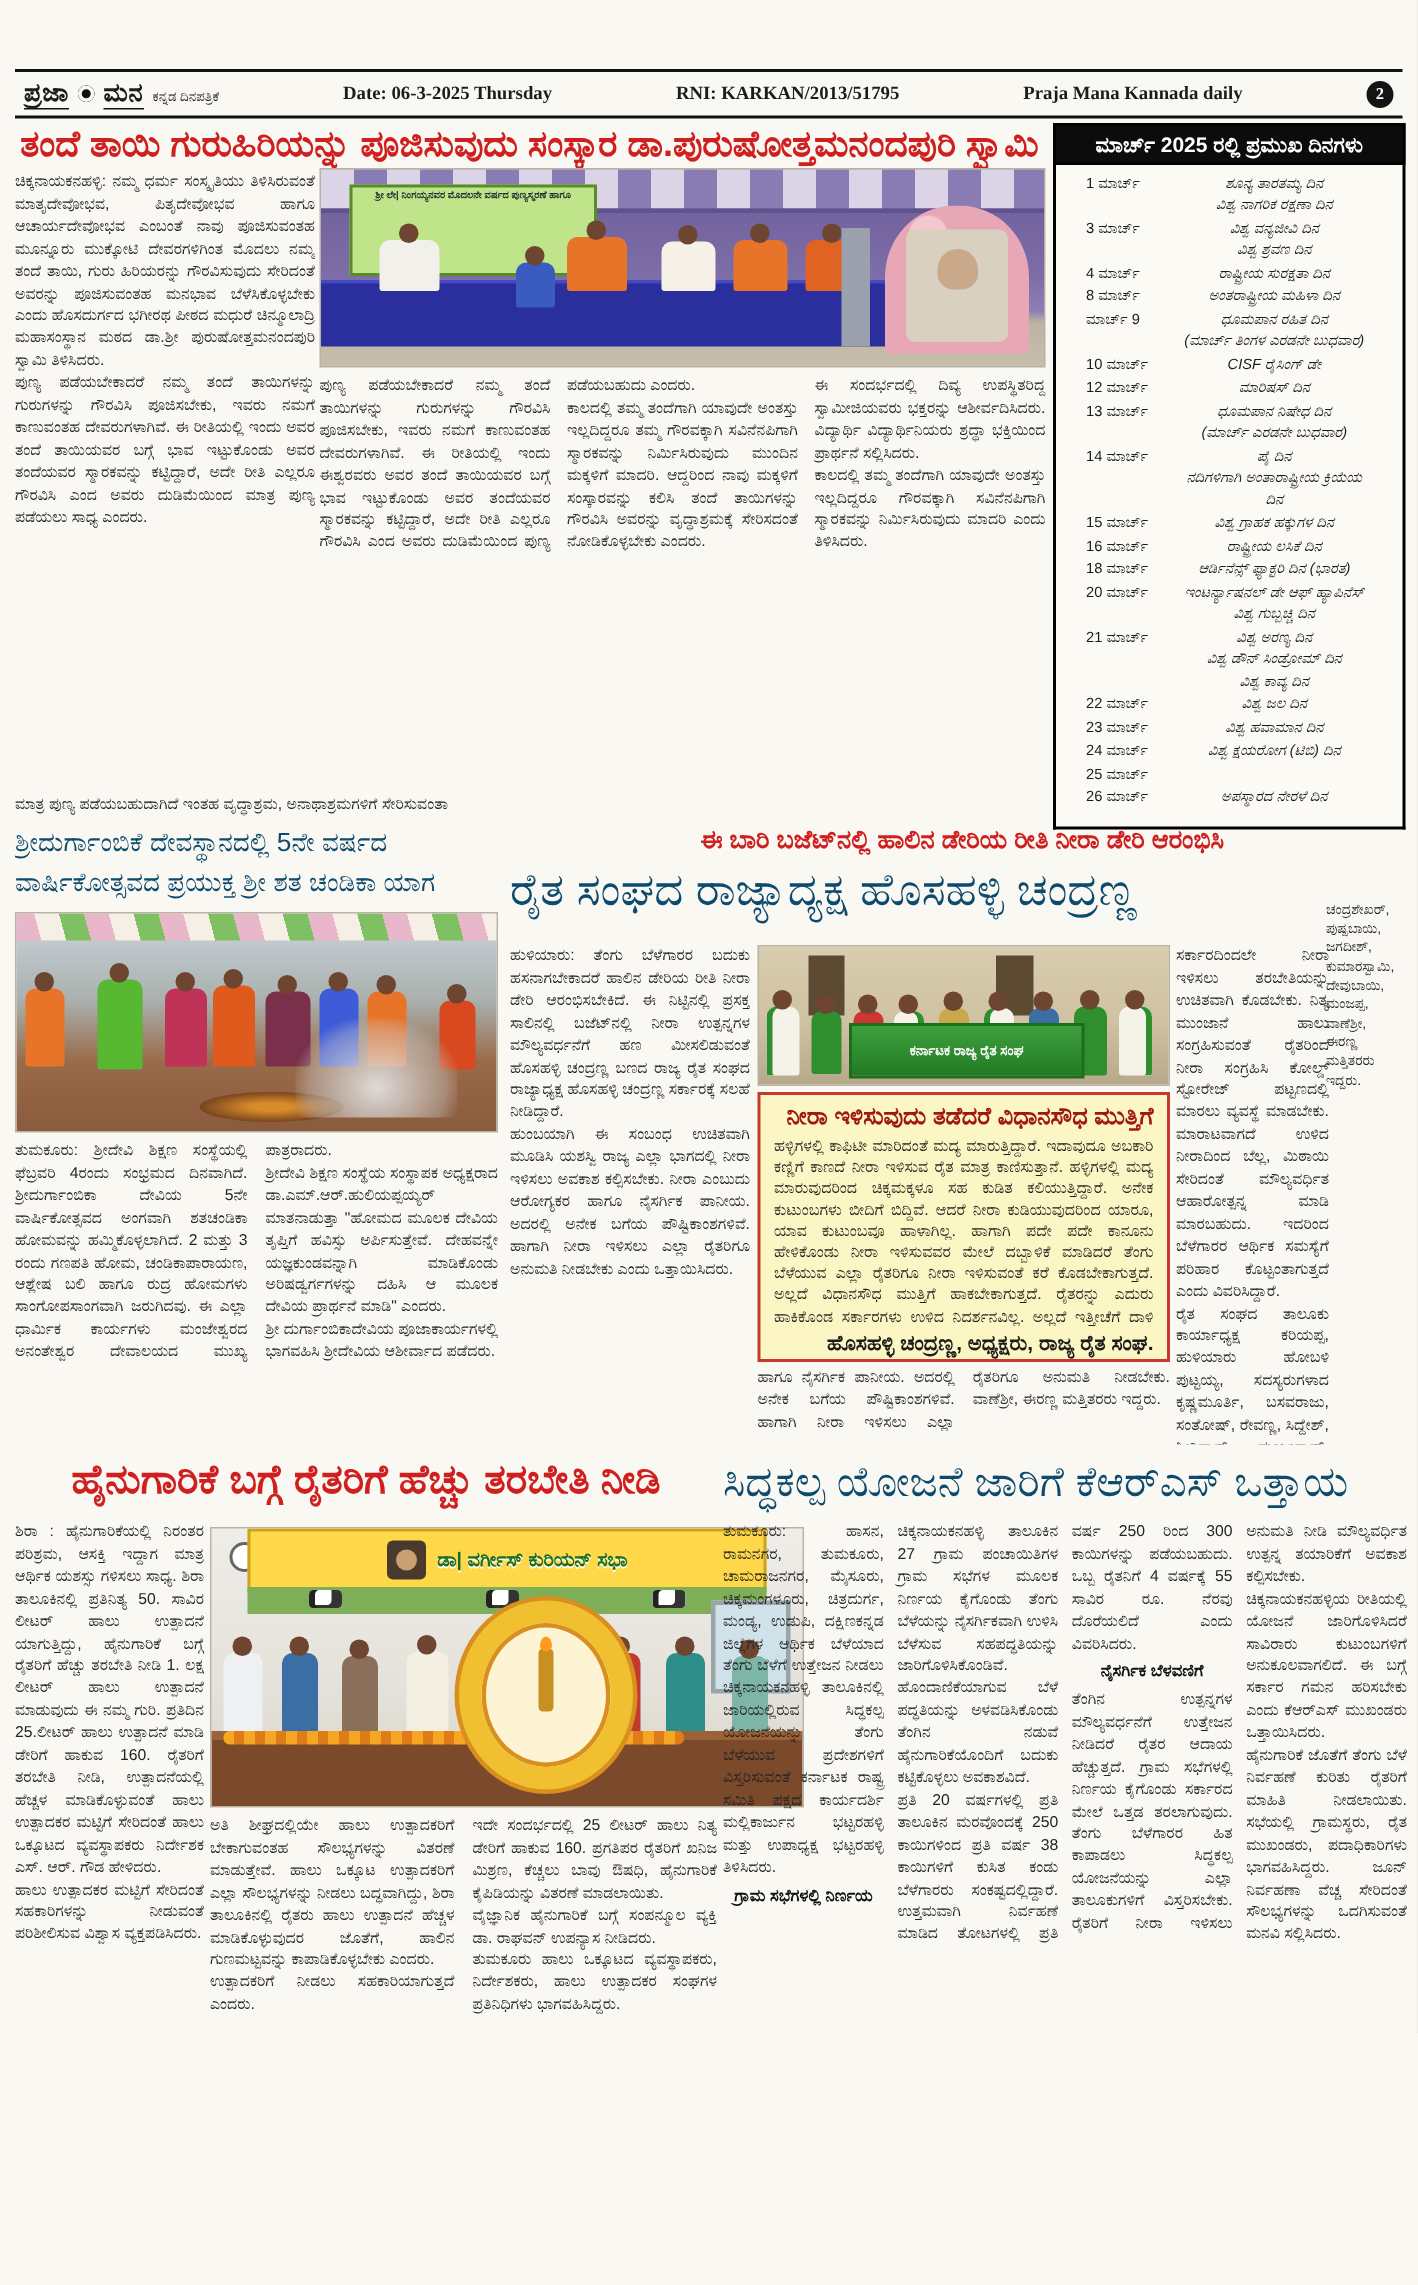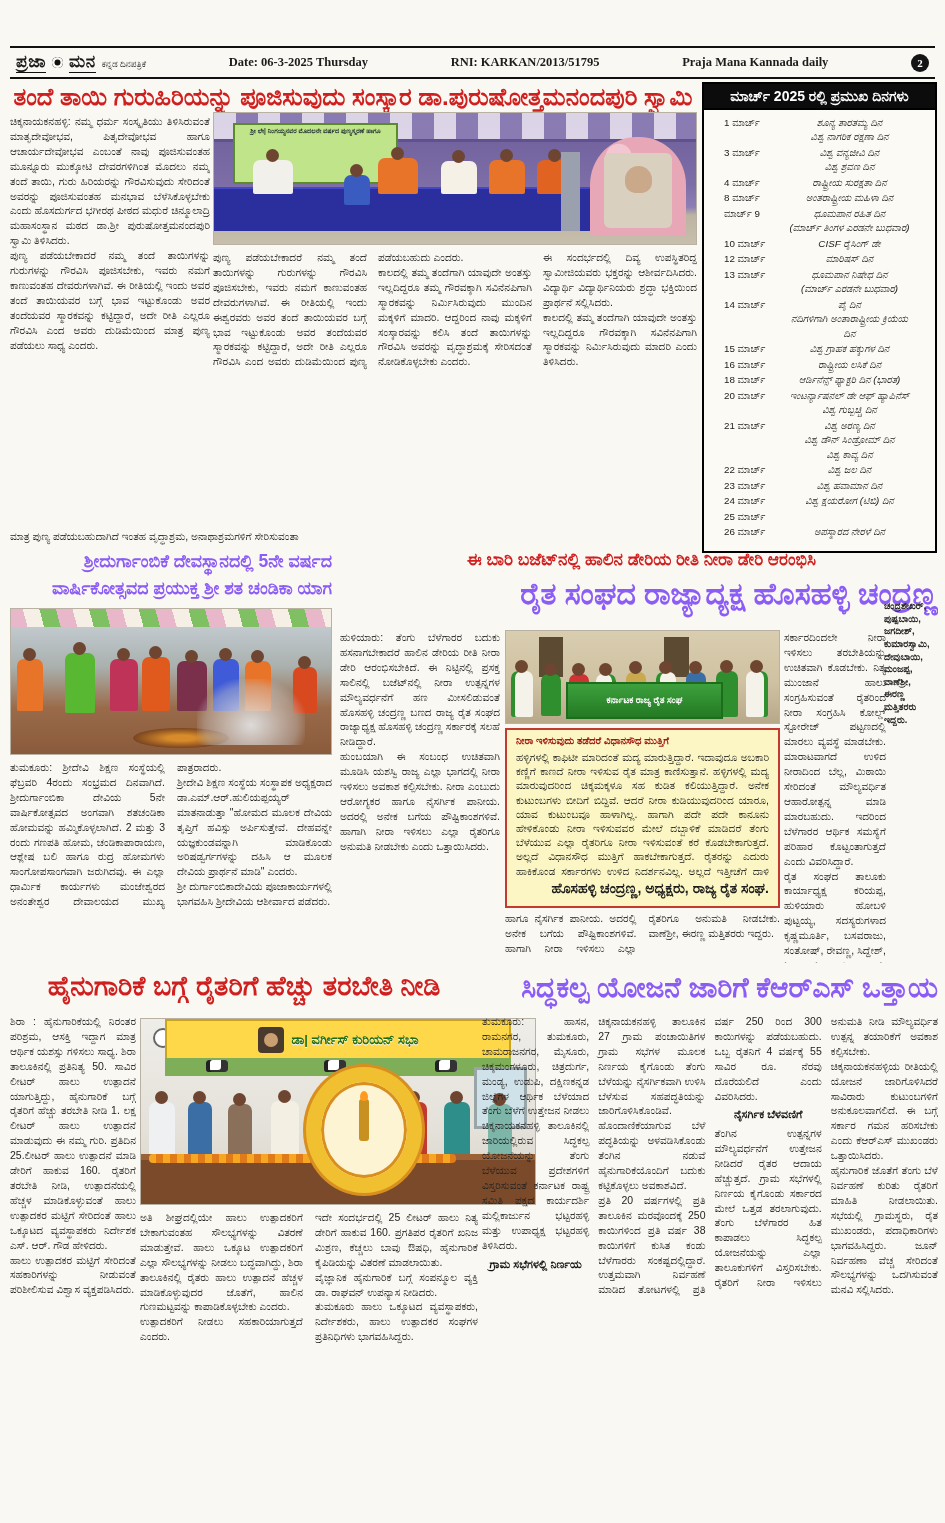--- a/index.html
+++ b/index.html
@@ -13,21 +13,21 @@
   .mast{display:flex;align-items:baseline;gap:6px;}
   .mast b{font-size:17px;border-bottom:1.5px solid #111;letter-spacing:.5px;}
   .mast .dot{width:11px;height:11px;border-radius:50%;background:#111;display:inline-block;
              box-shadow:inset 0 0 0 2.5px #faf8f2, inset 0 0 0 5px #111;align-self:center;}
   .mast small{font-size:9px;}
   .hmeta{font-size:12.5px;font-weight:bold;}
   .pgcirc{width:18px;height:18px;border-radius:50%;background:#141414;color:#fff;font-size:11px;
           font-weight:bold;display:flex;align-items:center;justify-content:center;}
   
   .h-red{color:#d01f1f;font-weight:bold;text-align:center;line-height:1.05;overflow:hidden;}
-  .h-blk{color:#8b5cf6;font-weight:bold;text-align:right;line-height:1.12;overflow:hidden;}
+  .h-blk{color:#0c4a6e;font-weight:normal;text-align:left;line-height:1.12;overflow:hidden;}
   
   .t{font-size:10.5px;line-height:1.42;text-align:justify;overflow:hidden;white-space:pre-line;color:#232323;}
   .t p{margin:0 0 4px 0;}
   .c2{column-count:2;column-gap:12px;}
   .c3{column-count:3;column-gap:11px;}
   .c4{column-count:4;column-gap:9px;}
   .subhead{font-weight:bold;text-align:center;margin:3px 0;font-size:11px;color:#111;}
   
   .d-title{background:#0c0c0c;color:#fff;border:2px solid #000;text-align:center;
            font-weight:bold;font-size:14px;padding:4px 2px;overflow:hidden;white-space:nowrap;}
@@ -88,21 +88,21 @@
            background:repeating-linear-gradient(90deg,#f5a623 0 7px,#e07b1a 7px 14px);border-radius:4px;}
   .wreath{position:absolute;left:42%;bottom:6%;width:86px;height:96px;border-radius:50%;
           border:15px solid #f0c030;background:#fdf4d4;
           box-shadow:0 0 0 3px #d98f1f, inset 0 0 0 3px #d98f1f;}
   .lamp{position:absolute;left:50%;top:18%;width:10px;height:42px;margin-left:-5px;background:#c89020;
         border-radius:3px;}
   .lamp::before{content:"";position:absolute;top:-8px;left:50%;width:8px;height:10px;margin-left:-4px;
                 border-radius:50% 50% 50% 50%/60% 60% 40% 40%;background:#ff9a1f;}
   
   .ybox{background:#fbf6c3;border:2.5px solid #c43a2e;padding:5px 9px;overflow:hidden;}
-  .ybox .yt{font-weight:bold;color:#a01810;text-align:left;font-size:10px;margin-bottom:3px;}
+  .ybox .yt{font-weight:bold;color:#a01810;text-align:right;font-size:16px;margin-bottom:3px;}
   .ybox .yb{font-size:10.6px;line-height:1.34;text-align:justify;white-space:pre-line;height:128px;overflow:hidden;}
   .ybox .ya{font-weight:bold;text-align:right;font-size:14px;margin-top:2px;}
   .tiny{font-size:9.3px;line-height:1.36;}
 </style>
 </head>
 <body>
 
 <div class="page">
 
   <div class="abs hdr" style="left:10px;top:46px;width:925px;height:33px;">
@@ -271,21 +271,21 @@
   </div>
 
   <div class="abs ybox" style="left:505px;top:728px;width:275px;height:180px;">
     <div class="yt">ನೀರಾ ಇಳಿಸುವುದು ತಡೆದರೆ ವಿಧಾನಸೌಧ ಮುತ್ತಿಗೆ</div>
     <div class="yb">ಹಳ್ಳಿಗಳಲ್ಲಿ ಕಾಫಿಟೀ ಮಾರಿದಂತೆ ಮದ್ಯ ಮಾರುತ್ತಿದ್ದಾರೆ. ಇದಾವುದೂ ಅಬಕಾರಿ ಕಣ್ಣಿಗೆ ಕಾಣದೆ ನೀರಾ ಇಳಿಸುವ ರೈತ ಮಾತ್ರ ಕಾಣಿಸುತ್ತಾನೆ. ಹಳ್ಳಿಗಳಲ್ಲಿ ಮದ್ಯ ಮಾರುವುದರಿಂದ ಚಿಕ್ಕಮಕ್ಕಳೂ ಸಹ ಕುಡಿತ ಕಲಿಯುತ್ತಿದ್ದಾರೆ. ಅನೇಕ ಕುಟುಂಬಗಳು ಬೀದಿಗೆ ಬಿದ್ದಿವೆ. ಆದರೆ ನೀರಾ ಕುಡಿಯುವುದರಿಂದ ಯಾರೂ, ಯಾವ ಕುಟುಂಬವೂ ಹಾಳಾಗಿಲ್ಲ. ಹಾಗಾಗಿ ಪದೇ ಪದೇ ಕಾನೂನು ಹೇಳಿಕೊಂಡು ನೀರಾ ಇಳಿಸುವವರ ಮೇಲೆ ದಬ್ಬಾಳಿಕೆ ಮಾಡಿದರೆ ತೆಂಗು ಬೆಳೆಯುವ ಎಲ್ಲಾ ರೈತರಿಗೂ ನೀರಾ ಇಳಿಸುವಂತೆ ಕರೆ ಕೊಡಬೇಕಾಗುತ್ತದೆ. ಅಲ್ಲದೆ ವಿಧಾನಸೌಧ ಮುತ್ತಿಗೆ ಹಾಕಬೇಕಾಗುತ್ತದೆ. ರೈತರನ್ನು ಎದುರು ಹಾಕಿಕೊಂಡ ಸರ್ಕಾರಗಳು ಉಳಿದ ನಿದರ್ಶನವಿಲ್ಲ. ಅಲ್ಲದೆ ಇತ್ತೀಚೆಗೆ ದಾಳಿ ಮಾಡಿರುವ ನೀರಾ ಈರಣ್ಣನ ಮೇಲೆ ಕೇಸು ದಾಖಲಿಸಿದರೆ ಪರಿಸ್ಥಿತಿ ನೆಟ್ಟಗಾರಲ್ಲ.</div>
     <div class="ya">ಹೊಸಹಳ್ಳಿ ಚಂದ್ರಣ್ಣ, ಅಧ್ಯಕ್ಷರು, ರಾಜ್ಯ ರೈತ ಸಂಘ.</div>
   </div>
   <div class="abs t c2" style="left:505px;top:911px;width:275px;height:52px;">ಹಾಗೂ ನೈಸರ್ಗಿಕ ಪಾನೀಯ. ಅದರಲ್ಲಿ ಅನೇಕ ಬಗೆಯ ಪೌಷ್ಟಿಕಾಂಶಗಳಿವೆ. ಹಾಗಾಗಿ ನೀರಾ ಇಳಿಸಲು ಎಲ್ಲಾ ರೈತರಿಗೂ ಅನುಮತಿ ನೀಡಬೇಕು. ವಾಣೆಶ್ರೀ, ಈರಣ್ಣ ಮತ್ತಿತರರು ಇದ್ದರು.</div>
   <div class="abs t" style="left:784px;top:630px;width:102px;height:333px;">ಸರ್ಕಾರದಿಂದಲೇ ನೀರಾ ಇಳಿಸಲು ತರಬೇತಿಯನ್ನು ಉಚಿತವಾಗಿ ಕೊಡಬೇಕು. ನಿತ್ಯ ಮುಂಜಾನೆ ಹಾಲು ಸಂಗ್ರಹಿಸುವಂತೆ ರೈತರಿಂದ ನೀರಾ ಸಂಗ್ರಹಿಸಿ ಕೋಲ್ಡ್ ಸ್ಟೋರೇಜ್ ಪಟ್ಟಣದಲ್ಲಿ ಮಾರಲು ವ್ಯವಸ್ಥೆ ಮಾಡಬೇಕು. ಮಾರಾಟವಾಗದೆ ಉಳಿದ ನೀರಾದಿಂದ ಬೆಲ್ಲ, ಮಿಠಾಯಿ ಸೇರಿದಂತೆ ಮೌಲ್ಯವರ್ಧಿತ ಆಹಾರೋತ್ಪನ್ನ ಮಾಡಿ ಮಾರಬಹುದು. ಇದರಿಂದ ಬೆಳೆಗಾರರ ಆರ್ಥಿಕ ಸಮಸ್ಯೆಗೆ ಪರಿಹಾರ ಕೊಟ್ಟಂತಾಗುತ್ತದೆ ಎಂದು ವಿವರಿಸಿದ್ದಾರೆ.
 ರೈತ ಸಂಘದ ತಾಲೂಕು ಕಾರ್ಯಾಧ್ಯಕ್ಷ ಕರಿಯಪ್ಪ, ಹುಳಿಯಾರು ಹೋಬಳಿ ಪುಟ್ಟಯ್ಯ, ಸದಸ್ಯರುಗಳಾದ ಕೃಷ್ಣಮೂರ್ತಿ, ಬಸವರಾಜು, ಸಂತೋಷ್, ರೇವಣ್ಣ, ಸಿದ್ದೇಶ್, ಶ್ರೀನಿವಾಸ್, ಮಂಜುನಾಥ್, ಜಗದೀಶ್, ಕುಮಾರಸ್ವಾಮಿ ಇದ್ದರು.</div>
-  <div class="abs t tiny" style="left:884px;top:600px;width:48px;height:363px;font-weight:bold;">ಚಂದ್ರಶೇಖರ್, ಪುಷ್ಪಬಾಯಿ, ಜಗದೀಶ್, ಕುಮಾರಸ್ವಾಮಿ, ದೇವುಬಾಯಿ, ಮಂಜಪ್ಪ, ವಾಣೆಶ್ರೀ, ಈರಣ್ಣ ಮತ್ತಿತರರು ಇದ್ದರು.</div>
+  <div class="abs t tiny" style="left:884px;top:600px;width:48px;height:363px;">ಚಂದ್ರಶೇಖರ್, ಪುಷ್ಪಬಾಯಿ, ಜಗದೀಶ್, ಕುಮಾರಸ್ವಾಮಿ, ದೇವುಬಾಯಿ, ಮಂಜಪ್ಪ, ವಾಣೆಶ್ರೀ, ಈರಣ್ಣ ಮತ್ತಿತರರು ಇದ್ದರು.</div>
 
   <div class="abs h-red" style="left:10px;top:972px;width:468px;height:36px;font-size:27px;white-space:nowrap;">ಹೈನುಗಾರಿಕೆ ಬಗ್ಗೆ ರೈತರಿಗೆ ಹೆಚ್ಚು ತರಬೇತಿ ನೀಡಿ</div>
   <div class="abs h-blk" style="left:482px;top:972px;width:456px;height:38px;font-size:28px;white-space:nowrap;">ಸಿದ್ಧಕಲ್ಪ ಯೋಜನೆ ಜಾರಿಗೆ ಕೆಆರ್‌ಎಸ್ ಒತ್ತಾಯ</div>
 
   <div class="abs t" style="left:10px;top:1014px;width:126px;height:498px;">ಶಿರಾ : ಹೈನುಗಾರಿಕೆಯಲ್ಲಿ ನಿರಂತರ ಪರಿಶ್ರಮ, ಆಸಕ್ತಿ ಇದ್ದಾಗ ಮಾತ್ರ ಆರ್ಥಿಕ ಯಶಸ್ಸು ಗಳಿಸಲು ಸಾಧ್ಯ. ಶಿರಾ ತಾಲೂಕಿನಲ್ಲಿ ಪ್ರತಿನಿತ್ಯ 50. ಸಾವಿರ ಲೀಟರ್ ಹಾಲು ಉತ್ಪಾದನೆ ಯಾಗುತ್ತಿದ್ದು, ಹೈನುಗಾರಿಕೆ ಬಗ್ಗೆ ರೈತರಿಗೆ ಹೆಚ್ಚು ತರಬೇತಿ ನೀಡಿ 1. ಲಕ್ಷ ಲೀಟರ್ ಹಾಲು ಉತ್ಪಾದನೆ ಮಾಡುವುದು ಈ ನಮ್ಮ ಗುರಿ. ಪ್ರತಿದಿನ 25.ಲೀಟರ್ ಹಾಲು ಉತ್ಪಾದನೆ ಮಾಡಿ ಡೇರಿಗೆ ಹಾಕುವ 160. ರೈತರಿಗೆ ತರಬೇತಿ ನೀಡಿ, ಉತ್ಪಾದನೆಯಲ್ಲಿ ಹೆಚ್ಚಳ ಮಾಡಿಕೊಳ್ಳುವಂತೆ ಹಾಲು ಉತ್ಪಾದಕರ ಮಟ್ಟಿಗೆ ಸೇರಿದಂತೆ ಹಾಲು ಒಕ್ಕೂಟದ ವ್ಯವಸ್ಥಾಪಕರು ನಿರ್ದೇಶಕ ಎಸ್. ಆರ್. ಗೌಡ ಹೇಳಿದರು.
 ಹಾಲು ಉತ್ಪಾದಕರ ಮಟ್ಟಿಗೆ ಸೇರಿದಂತೆ ಸಹಕಾರಿಗಳನ್ನು ನೀಡುವಂತೆ ಪರಿಶೀಲಿಸುವ ವಿಶ್ವಾಸ ವ್ಯಕ್ತಪಡಿಸಿದರು.</div>
 
   <div class="abs photo ph4" style="left:140px;top:1018px;width:396px;height:187px;">
     <div class="clock"></div>
     <div class="ph4-banner">

